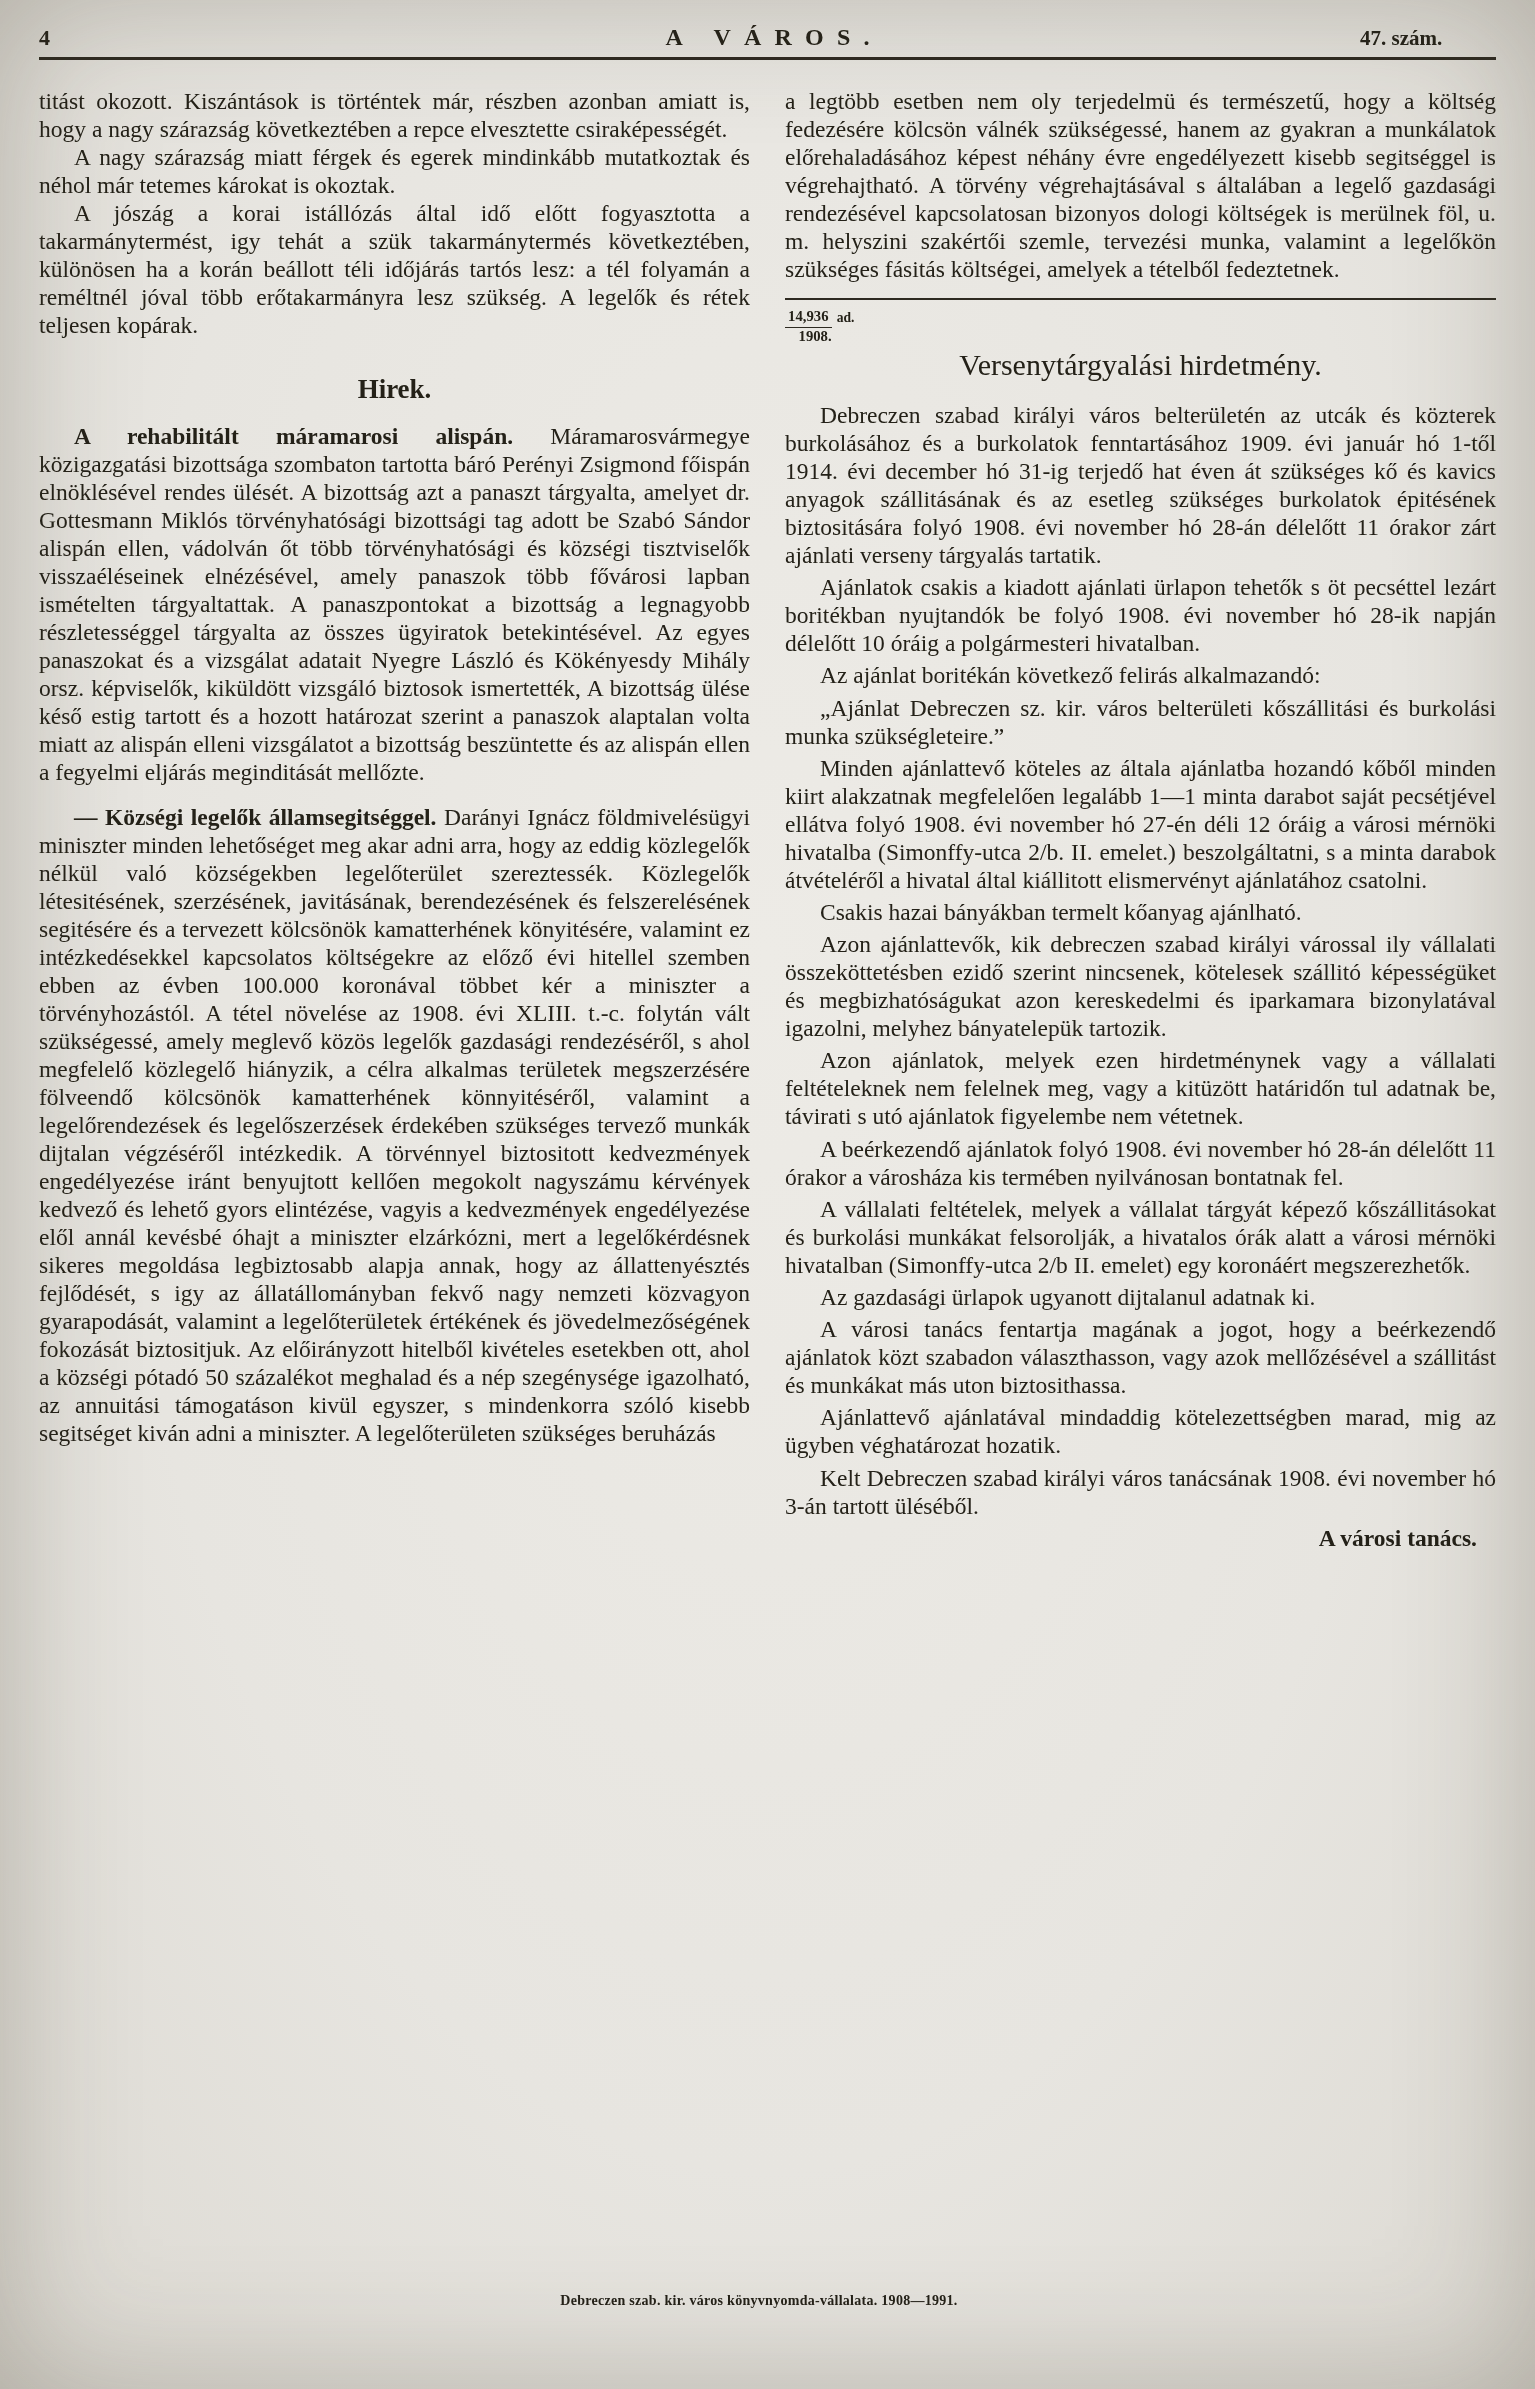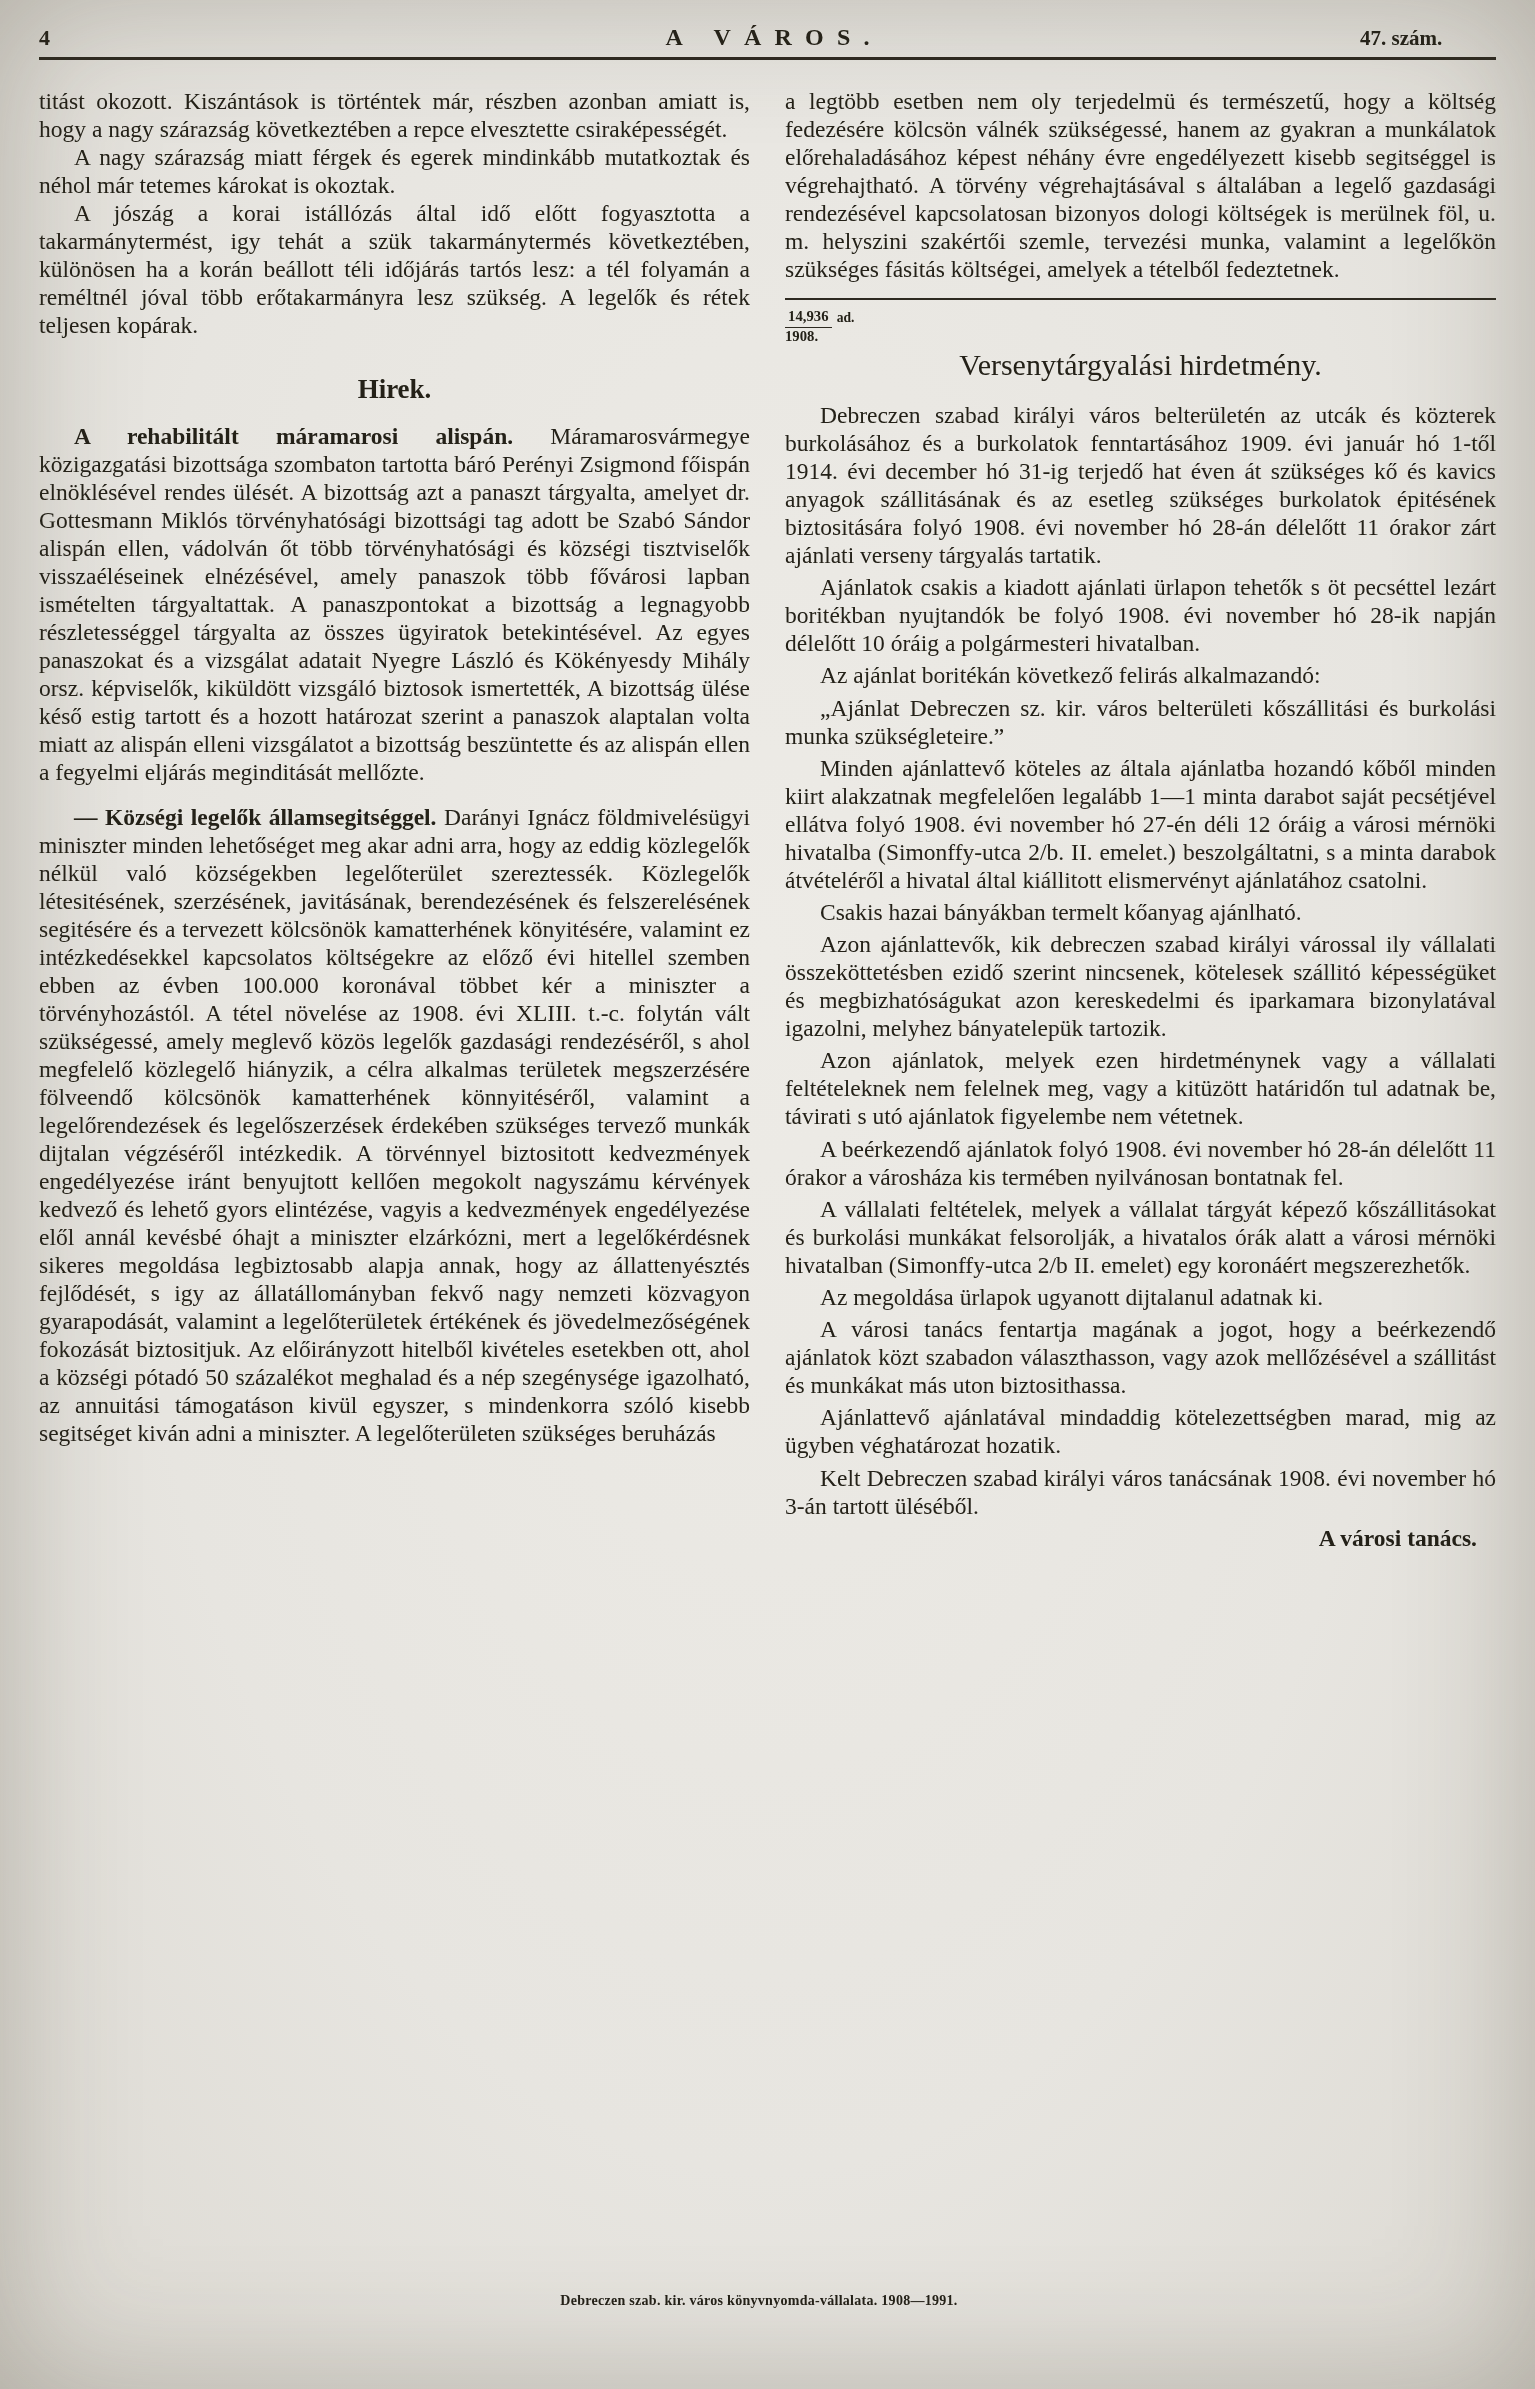--- a/index.html
+++ b/index.html
@@ -42,21 +42,21 @@
     text-align: center; font-size: 27px; font-weight: bold;
     margin: 35px 0 16.7px 0;
   }
 
   .col-rule { border-bottom: 2.6px solid #2e2a21; margin: 14.7px 0 9.4px 0; }
 
   .file-number {
     display: flex; align-items: flex-start; gap: 5.2px;
     font-size: 14.7px; line-height: 15.7px; font-weight: bold; margin: 0 0 3.1px 0;
   }
-  .frac { display: inline-block; text-align: left; }
+  .frac { display: inline-block; text-align: right; }
   .frac-num { display: block; border-bottom: 1.6px solid #2e2a21; padding: 0 3.1px 1.6px 3.1px; }
   .frac-den { display: block; padding-top: 1.6px; }
   .file-suffix { font-size: 13.6px; padding-top: 1px; }
 
   .notice-heading {
     text-align: center; font-size: 30px; font-weight: normal;
     margin: 2.1px 0 19px 0;
   }
   .notice .para { margin-bottom: 4.2px; }
   .signature {
@@ -113,21 +113,21 @@
       <p class="para">Debreczen szabad királyi város belterületén az utcák és közterek burkolásához és a burkolatok fenntartásához 1909. évi január hó 1-től 1914. évi december hó 31-ig terjedő hat éven át szükséges kő és kavics anyagok szállitásának és az esetleg szükséges burkolatok épitésének biztositására folyó 1908. évi november hó 28-án délelőtt 11 órakor zárt ajánlati verseny tárgyalás tartatik.</p>
       <p class="para">Ajánlatok csakis a kiadott ajánlati ürlapon tehetők s öt pecséttel lezárt boritékban nyujtandók be folyó 1908. évi november hó 28-ik napján délelőtt 10 óráig a polgármesteri hivatalban.</p>
       <p class="para">Az ajánlat boritékán következő felirás alkalmazandó:</p>
       <p class="para">„Ajánlat Debreczen sz. kir. város belterületi kőszállitási és burkolási munka szükségleteire.”</p>
       <p class="para">Minden ajánlattevő köteles az általa ajánlatba hozandó kőből minden kiirt alakzatnak megfelelően legalább 1—1 minta darabot saját pecsétjével ellátva folyó 1908. évi november hó 27-én déli 12 óráig a városi mérnöki hivatalba (Simonffy-utca 2/b. II. emelet.) beszolgáltatni, s a minta darabok átvételéről a hivatal által kiállitott elismervényt ajánlatához csatolni.</p>
       <p class="para">Csakis hazai bányákban termelt kőanyag ajánlható.</p>
       <p class="para">Azon ajánlattevők, kik debreczen szabad királyi várossal ily vállalati összeköttetésben ezidő szerint nincsenek, kötelesek szállitó képességüket és megbizhatóságukat azon kereskedelmi és iparkamara bizonylatával igazolni, melyhez bányatelepük tartozik.</p>
       <p class="para">Azon ajánlatok, melyek ezen hirdetménynek vagy a vállalati feltételeknek nem felelnek meg, vagy a kitüzött határidőn tul adatnak be, távirati s utó ajánlatok figyelembe nem vétetnek.</p>
       <p class="para">A beérkezendő ajánlatok folyó 1908. évi november hó 28-án délelőtt 11 órakor a városháza kis termében nyilvánosan bontatnak fel.</p>
       <p class="para">A vállalati feltételek, melyek a vállalat tárgyát képező kőszállitásokat és burkolási munkákat felsorolják, a hivatalos órák alatt a városi mérnöki hivatalban (Simonffy-utca 2/b II. emelet) egy koronáért megszerezhetők.</p>
-      <p class="para">Az megoldása ürlapok ugyanott dijtalanul adatnak ki.</p>
+      <p class="para">Az gazdasági ürlapok ugyanott dijtalanul adatnak ki.</p>
       <p class="para">A városi tanács fentartja magának a jogot, hogy a beérkezendő ajánlatok közt szabadon választhasson, vagy azok mellőzésével a szállitást és munkákat más uton biztosithassa.</p>
       <p class="para">Ajánlattevő ajánlatával mindaddig kötelezettségben marad, mig az ügyben véghatározat hozatik.</p>
       <p class="para">Kelt Debreczen szabad királyi város tanácsának 1908. évi november hó 3-án tartott üléséből.</p>
 
       <p class="para signature no-indent">A városi tanács.</p>
     </div>
 
   </div>
 </div>
 

